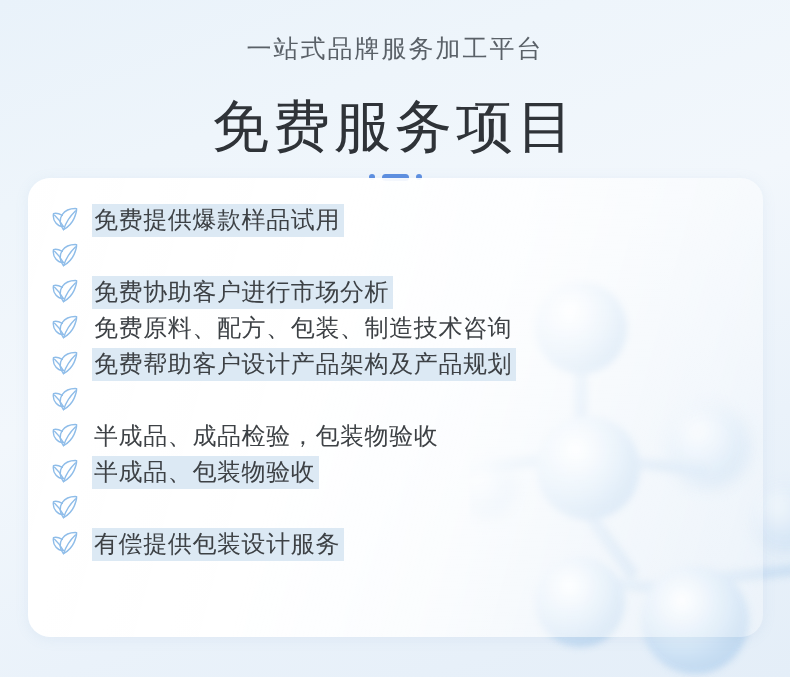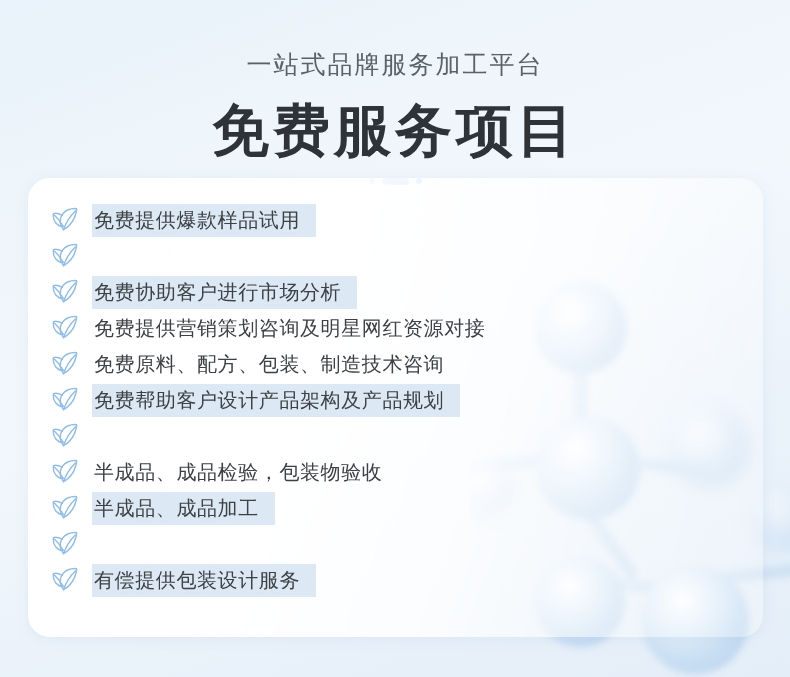--- a/index.html
+++ b/index.html
@@ -28,32 +28,32 @@
     opacity:0.95;
   }
 
   
   #header {
     position:absolute;
     left:0; top:0; width:790px;
     text-align:center;
   }
   #subtitle {
-    margin-top:49px;
+    margin-top:33px;
     font-size:25px;
     line-height:30px;
     color:#5a6168;
     letter-spacing:2.0px;
     font-weight:400;
   }
   #title {
-    margin-top:20px;
+    margin-top:32px;
     font-size:57px;
     line-height:62px;
-    font-weight:bold;
+    font-weight:normal;
     color:#2f3338;
     letter-spacing:4px;
   }
 
   
   #divider {
     margin-top:14px;
     height:12px;
     display:flex;
     align-items:center;
@@ -98,25 +98,25 @@
     height:36px;
   }
   .leaf-icon {
     width:28px; height:26px;
     flex:0 0 28px;
     margin-right:12px;
     margin-left:2px;
     display:block;
   }
   .item-label {
-    font-size:20px;
+    font-size:24px;
     line-height:26px;
     color:#3d4145;
     letter-spacing:0.6px;
-    padding:3px 16px 4px 2px;
+    padding:3px 4px 4px 2px;
     white-space:nowrap;
   }
   .item.hl .item-label {
     background:#dce9f4;
   }
 </style>
 </head>
 <body>
 
 <div id="page">
@@ -198,29 +198,20 @@
   </svg>
           <span class="item-label">免费协助客户进行市场分析</span>
         </div>
         <div class="item">
           <svg class="leaf-icon" viewBox="0 0 28 26" xmlns="http://www.w3.org/2000/svg" fill="none" stroke="#8fbde9" stroke-width="1.4" stroke-linecap="round" stroke-linejoin="round">
     <path d="M24.6 1.6C18.8 1.3 13.2 3.4 10.2 7.6c-3.2 4.5-2.6 11 1.3 15.1 4.6-2.6 8.5-6.6 10.6-11.3 1.8-4 2.6-6.8 2.5-9.8z"></path>
     <path d="M11.5 22.7C13.7 16.4 17.6 9.6 23.4 4.1"></path>
     <path d="M10.3 8.3C6.7 6.4 3.3 6.1 1.5 6.6c-.6 3.2.3 7 2.6 9.6 2 2.3 4.8 3.4 7.3 3.3"></path>
     <path d="M11.2 19.3C8.9 15.3 6.3 11.6 2.6 8.2"></path>
   </svg>
-          <span class="item-label">免费提供营销策划咨询及明星网红资源对接</span>
-        </div>
-        <div class="item">
-          <svg class="leaf-icon" viewBox="0 0 28 26" xmlns="http://www.w3.org/2000/svg" fill="none" stroke="#8fbde9" stroke-width="1.4" stroke-linecap="round" stroke-linejoin="round">
-    <path d="M24.6 1.6C18.8 1.3 13.2 3.4 10.2 7.6c-3.2 4.5-2.6 11 1.3 15.1 4.6-2.6 8.5-6.6 10.6-11.3 1.8-4 2.6-6.8 2.5-9.8z"></path>
-    <path d="M11.5 22.7C13.7 16.4 17.6 9.6 23.4 4.1"></path>
-    <path d="M10.3 8.3C6.7 6.4 3.3 6.1 1.5 6.6c-.6 3.2.3 7 2.6 9.6 2 2.3 4.8 3.4 7.3 3.3"></path>
-    <path d="M11.2 19.3C8.9 15.3 6.3 11.6 2.6 8.2"></path>
-  </svg>
           <span class="item-label">免费原料、配方、包装、制造技术咨询</span>
         </div>
         <div class="item hl">
           <svg class="leaf-icon" viewBox="0 0 28 26" xmlns="http://www.w3.org/2000/svg" fill="none" stroke="#8fbde9" stroke-width="1.4" stroke-linecap="round" stroke-linejoin="round">
     <path d="M24.6 1.6C18.8 1.3 13.2 3.4 10.2 7.6c-3.2 4.5-2.6 11 1.3 15.1 4.6-2.6 8.5-6.6 10.6-11.3 1.8-4 2.6-6.8 2.5-9.8z"></path>
     <path d="M11.5 22.7C13.7 16.4 17.6 9.6 23.4 4.1"></path>
     <path d="M10.3 8.3C6.7 6.4 3.3 6.1 1.5 6.6c-.6 3.2.3 7 2.6 9.6 2 2.3 4.8 3.4 7.3 3.3"></path>
     <path d="M11.2 19.3C8.9 15.3 6.3 11.6 2.6 8.2"></path>
   </svg>
           <span class="item-label">免费帮助客户设计产品架构及产品规划</span>
@@ -242,21 +233,21 @@
   </svg>
           <span class="item-label">半成品、成品检验，包装物验收</span>
         </div>
         <div class="item hl">
           <svg class="leaf-icon" viewBox="0 0 28 26" xmlns="http://www.w3.org/2000/svg" fill="none" stroke="#8fbde9" stroke-width="1.4" stroke-linecap="round" stroke-linejoin="round">
     <path d="M24.6 1.6C18.8 1.3 13.2 3.4 10.2 7.6c-3.2 4.5-2.6 11 1.3 15.1 4.6-2.6 8.5-6.6 10.6-11.3 1.8-4 2.6-6.8 2.5-9.8z"></path>
     <path d="M11.5 22.7C13.7 16.4 17.6 9.6 23.4 4.1"></path>
     <path d="M10.3 8.3C6.7 6.4 3.3 6.1 1.5 6.6c-.6 3.2.3 7 2.6 9.6 2 2.3 4.8 3.4 7.3 3.3"></path>
     <path d="M11.2 19.3C8.9 15.3 6.3 11.6 2.6 8.2"></path>
   </svg>
-          <span class="item-label">半成品、成品加工</span>
+          <span class="item-label">半成品、包装物验收</span>
         </div>
         <div class="item">
           <svg class="leaf-icon" viewBox="0 0 28 26" xmlns="http://www.w3.org/2000/svg" fill="none" stroke="#8fbde9" stroke-width="1.4" stroke-linecap="round" stroke-linejoin="round">
     <path d="M24.6 1.6C18.8 1.3 13.2 3.4 10.2 7.6c-3.2 4.5-2.6 11 1.3 15.1 4.6-2.6 8.5-6.6 10.6-11.3 1.8-4 2.6-6.8 2.5-9.8z"></path>
     <path d="M11.5 22.7C13.7 16.4 17.6 9.6 23.4 4.1"></path>
     <path d="M10.3 8.3C6.7 6.4 3.3 6.1 1.5 6.6c-.6 3.2.3 7 2.6 9.6 2 2.3 4.8 3.4 7.3 3.3"></path>
     <path d="M11.2 19.3C8.9 15.3 6.3 11.6 2.6 8.2"></path>
   </svg>
         </div>
         <div class="item hl">

